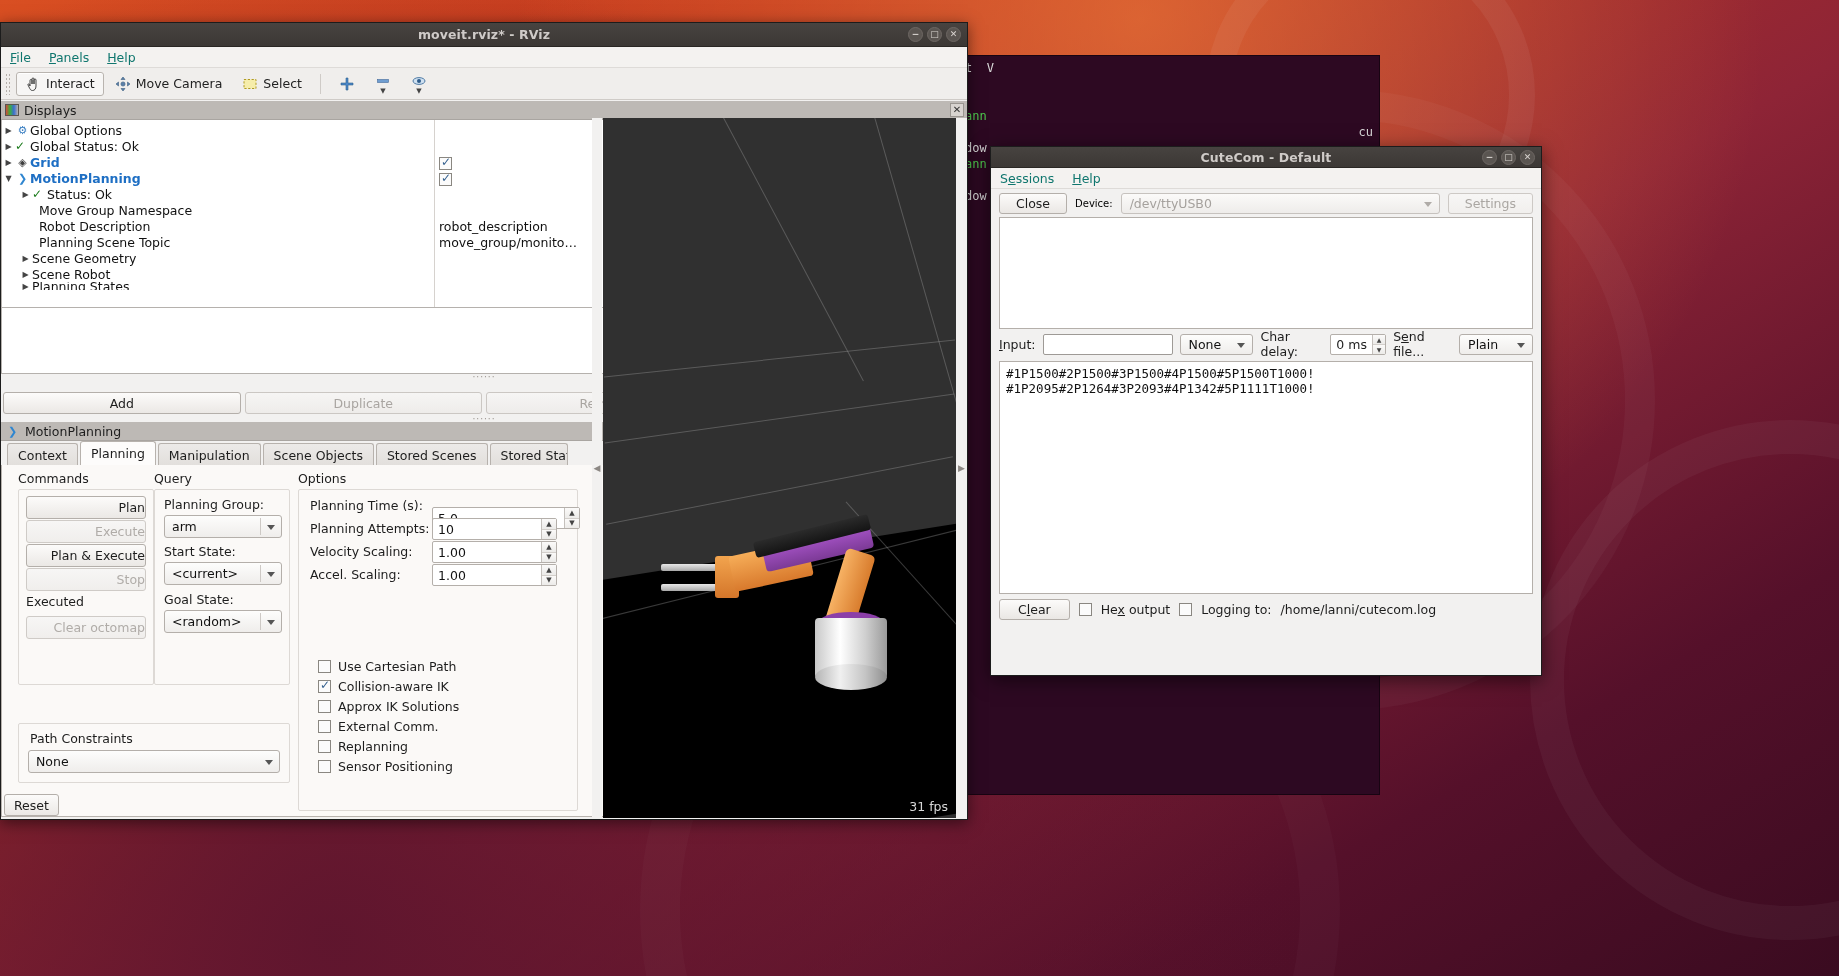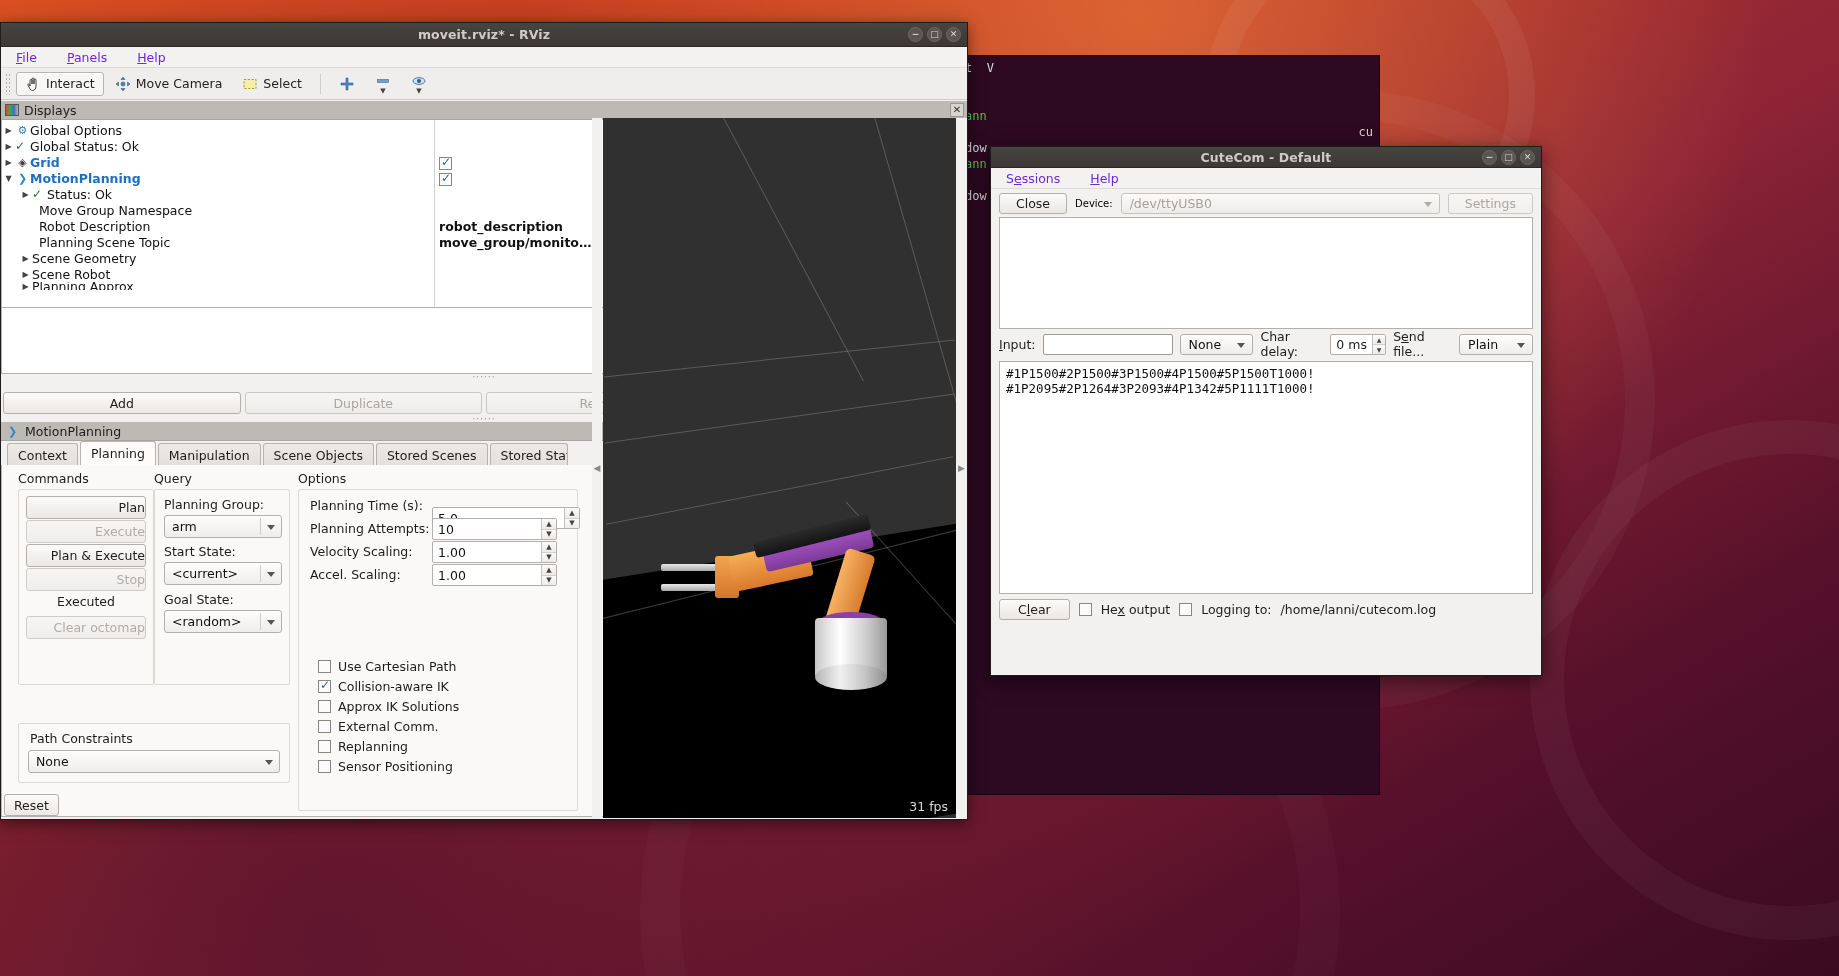--- a/index.html
+++ b/index.html
@@ -82,22 +82,22 @@
   .wbtns { position: absolute; right: 6px; top: 4px; display: flex; gap: 4px; }
   .wbtn {
     width: 15px; height: 15px; border-radius: 50%;
     background: #5a5551; border: 1px solid #6d6763;
     color: #d9d4d0; font-size: 9px; line-height: 13px; text-align: center;
   }
   .wbtn.close { background: #5a5551; }
 
   .menubar {
     height: 21px; background: #f4f2f0;
-    display: flex; align-items: center; gap: 12px;
-    padding-left: 6px; font-size: 12.5px; color: #6d28d9;
+    display: flex; align-items: center; gap: 0px;
+    font-size: 12.5px; color: #0f766e;
     border-bottom: 1px solid #dedbd8;
   }
   .menubar span { padding: 2px 9px; }
   .menubar u { text-decoration: underline; }
 
   .toolbar {
     height: 32px; background: #f0eeec;
     display: flex; align-items: center; gap: 2px;
     padding-left: 4px; border-bottom: 1px solid #cfcbc7;
   }
@@ -141,21 +141,20 @@
     width: 1px; background: #d6d2ce;
   }
   .tree-row {
     display: flex; align-items: center; height: 16px;
     font-size: 12.5px; color: #111; position: relative;
   }
   .tree-row .lbl { white-space: nowrap; }
   .tree-row .val {
     position: absolute; left: 437px; font-size: 12.5px; color: #111;
     white-space: nowrap;
-    font-weight: bold;
   }
   .arrow {
     width: 13px; text-align: center; font-size: 8px; color: #444;
     flex: 0 0 13px;
   }
   .ck { color: #1a7a1a; font-size: 12px; width: 15px; display:inline-block;}
   .blue { color: #1e6fc4; font-weight: bold; }
   .ico-gear, .ico-grid, .ico-mp { width: 15px; display: inline-block; text-align:center; font-size: 11px;}
   .ico-gear { color: #3a7fc2; }
   .ico-grid { color: #3f3f3f; }
@@ -238,21 +237,21 @@
   }
   .pbtn {
     height: 23px; font-size: 12.5px; display: flex;
     align-items: center; justify-content: flex-end; color: #1d1d1d;
     background: linear-gradient(180deg,#fcfbfa 0%, #ebe8e5 100%);
     border: 1px solid #b4afaa; border-radius: 3px;
   }
   .pbtn.disabled { color: #b0aca8;
     background: linear-gradient(180deg,#f7f6f5 0%, #f0eeec 100%);
     border-color: #cfcbc7; }
-  .plain-text { font-size: 12.5px; color: #1d1d1d; text-align: center; }
+  .plain-text { font-size: 12.5px; color: #1d1d1d; }
 
   .fld-label { font-size: 12.5px; color: #1d1d1d; }
   .combo {
     height: 23px; background: linear-gradient(180deg,#fdfdfc 0%,#efedeb 100%);
     border: 1px solid #b4afaa; border-radius: 3px;
     display: flex; align-items: center; padding-left: 7px;
     font-size: 12.5px; color: #111; position: relative;
   }
   .combo .cb-arrow {
     position: absolute; right: 6px; top: 9px;
@@ -546,21 +545,21 @@
       <span class="lbl">Scene Geometry</span>
     </div>
 
     <div class="tree-row" style="padding-left:17px">
       <span class="arrow">▶</span>
       <span class="lbl">Scene Robot</span>
     </div>
 
     <div class="tree-row" style="padding-left:17px;overflow:hidden;height:8px">
       <span class="arrow">▶</span>
-      <span class="lbl">Planning Approx</span>
+      <span class="lbl">Planning States</span>
     </div>
 
     <div class="vscroll">
       <div class="arw">▲</div>
       <div class="thumb"></div>
       <div class="arw" style="position:absolute;bottom:0;left:0;right:0">▼</div>
     </div>
   </div>
 
   <div class="blank-area"></div>

